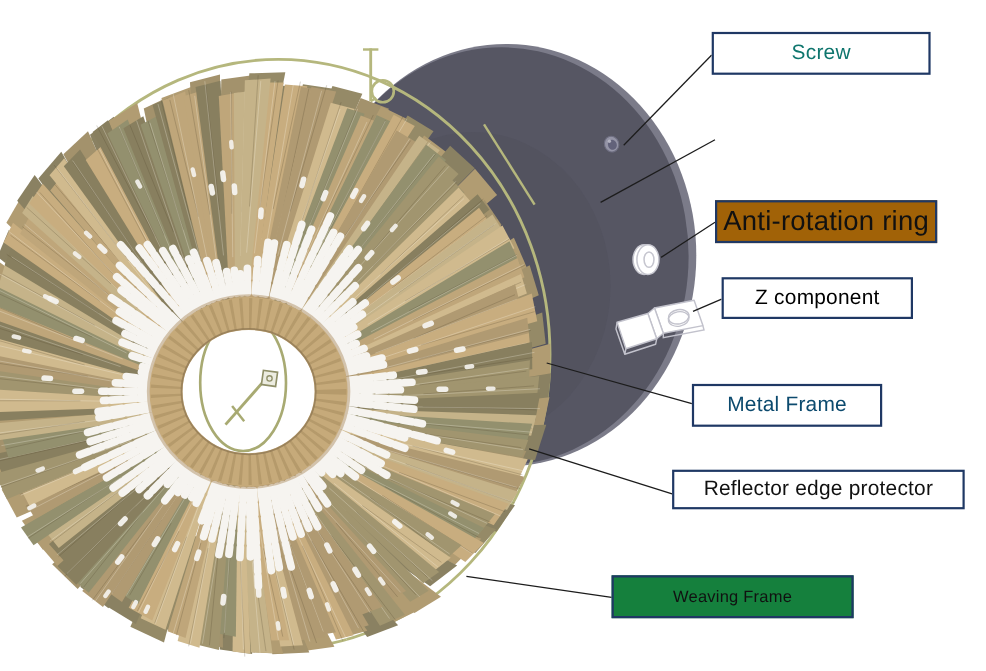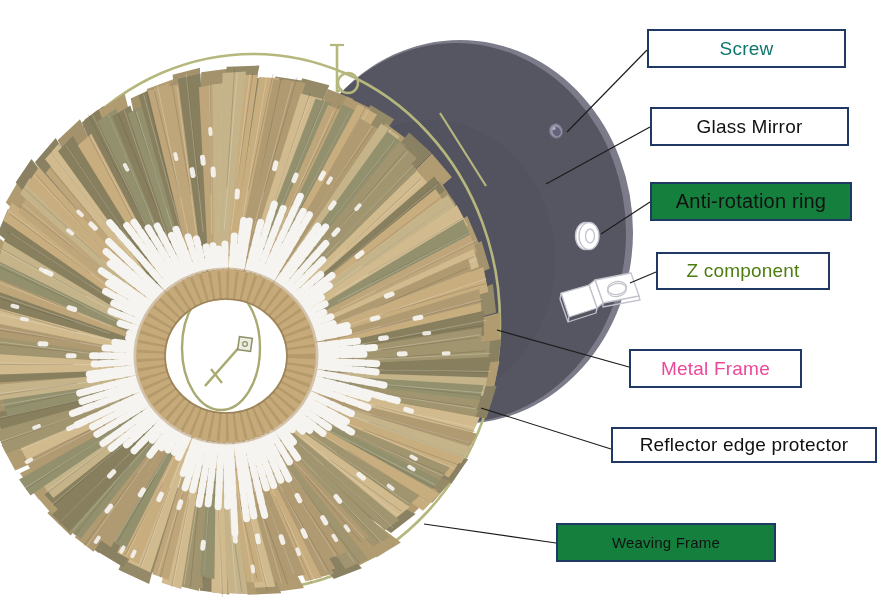--- a/index.html
+++ b/index.html
@@ -927,19 +927,18 @@
         <line x1="650" y1="127" x2="546" y2="184" stroke="#1c1c1c" stroke-width="1.15"></line>
         <line x1="650" y1="202" x2="601" y2="234" stroke="#1c1c1c" stroke-width="1.15"></line>
         <line x1="656" y1="272" x2="630" y2="283" stroke="#1c1c1c" stroke-width="1.15"></line>
         <line x1="629" y1="367" x2="497" y2="330" stroke="#1c1c1c" stroke-width="1.15"></line>
         <line x1="611" y1="449" x2="481" y2="408" stroke="#1c1c1c" stroke-width="1.15"></line>
         <line x1="556" y1="543" x2="424" y2="524" stroke="#1c1c1c" stroke-width="1.15"></line>
       </g>
     </svg>
 
   <div class="label-box" style="left: 647px; top: 29px; width: 199px; height: 39px; border-color: rgb(31, 56, 100); border-width: 2.5px; background: rgb(255, 255, 255); color: #0f766e; font-size: 19px;">Screw</div>
-  <div class="label-box" style="left: 650px; top: 107px; width: 199px; height: 39px; border-color: rgb(31, 56, 100); border-width: 2.5px; background: rgb(255, 255, 255); color: rgb(17, 17, 17); font-size: 19px;">Glass Mirror</div>
-  <div class="label-box" style="left: 650px; top: 182px; width: 202px; height: 39px; border-color: rgb(31, 56, 100); border-width: 2.5px; background: #15803d; color: rgb(17, 17, 17); font-size: 20px;">Anti-rotation ring</div>
-  <div class="label-box" style="left: 656px; top: 252px; width: 174px; height: 38px; border-color: rgb(31, 56, 100); border-width: 2.5px; background: rgb(255, 255, 255); color: #4d7c0f; font-size: 19px;">Z component</div>
-  <div class="label-box" style="left: 629px; top: 349px; width: 173px; height: 39px; border-color: rgb(31, 56, 100); border-width: 2.5px; background: rgb(255, 255, 255); color: #ec4899; font-size: 19px;">Metal Frame</div>
+  <div class="label-box" style="left: 650px; top: 182px; width: 202px; height: 39px; border-color: rgb(31, 56, 100); border-width: 2.5px; background: #a16207; color: rgb(17, 17, 17); font-size: 25px;">Anti-rotation ring</div>
+  <div class="label-box" style="left: 656px; top: 252px; width: 174px; height: 38px; border-color: rgb(31, 56, 100); border-width: 2.5px; background: rgb(255, 255, 255); color: #000000; font-size: 19px;">Z component</div>
+  <div class="label-box" style="left: 629px; top: 349px; width: 173px; height: 39px; border-color: rgb(31, 56, 100); border-width: 2.5px; background: rgb(255, 255, 255); color: #0c4a6e; font-size: 19px;">Metal Frame</div>
   <div class="label-box" style="left: 611px; top: 427px; width: 266px; height: 36px; border-color: rgb(31, 56, 100); border-width: 2.5px; background: rgb(255, 255, 255); color: rgb(17, 17, 17); font-size: 19px;">Reflector edge protector</div>
   <div class="label-box" style="left: 556px; top: 523px; width: 220px; height: 39px; border-color: rgb(31, 56, 100); border-width: 2.5px; background: #15803d; color: rgb(17, 17, 17); font-size: 15px;">Weaving Frame</div>
 </div>
 
 </body></html>

